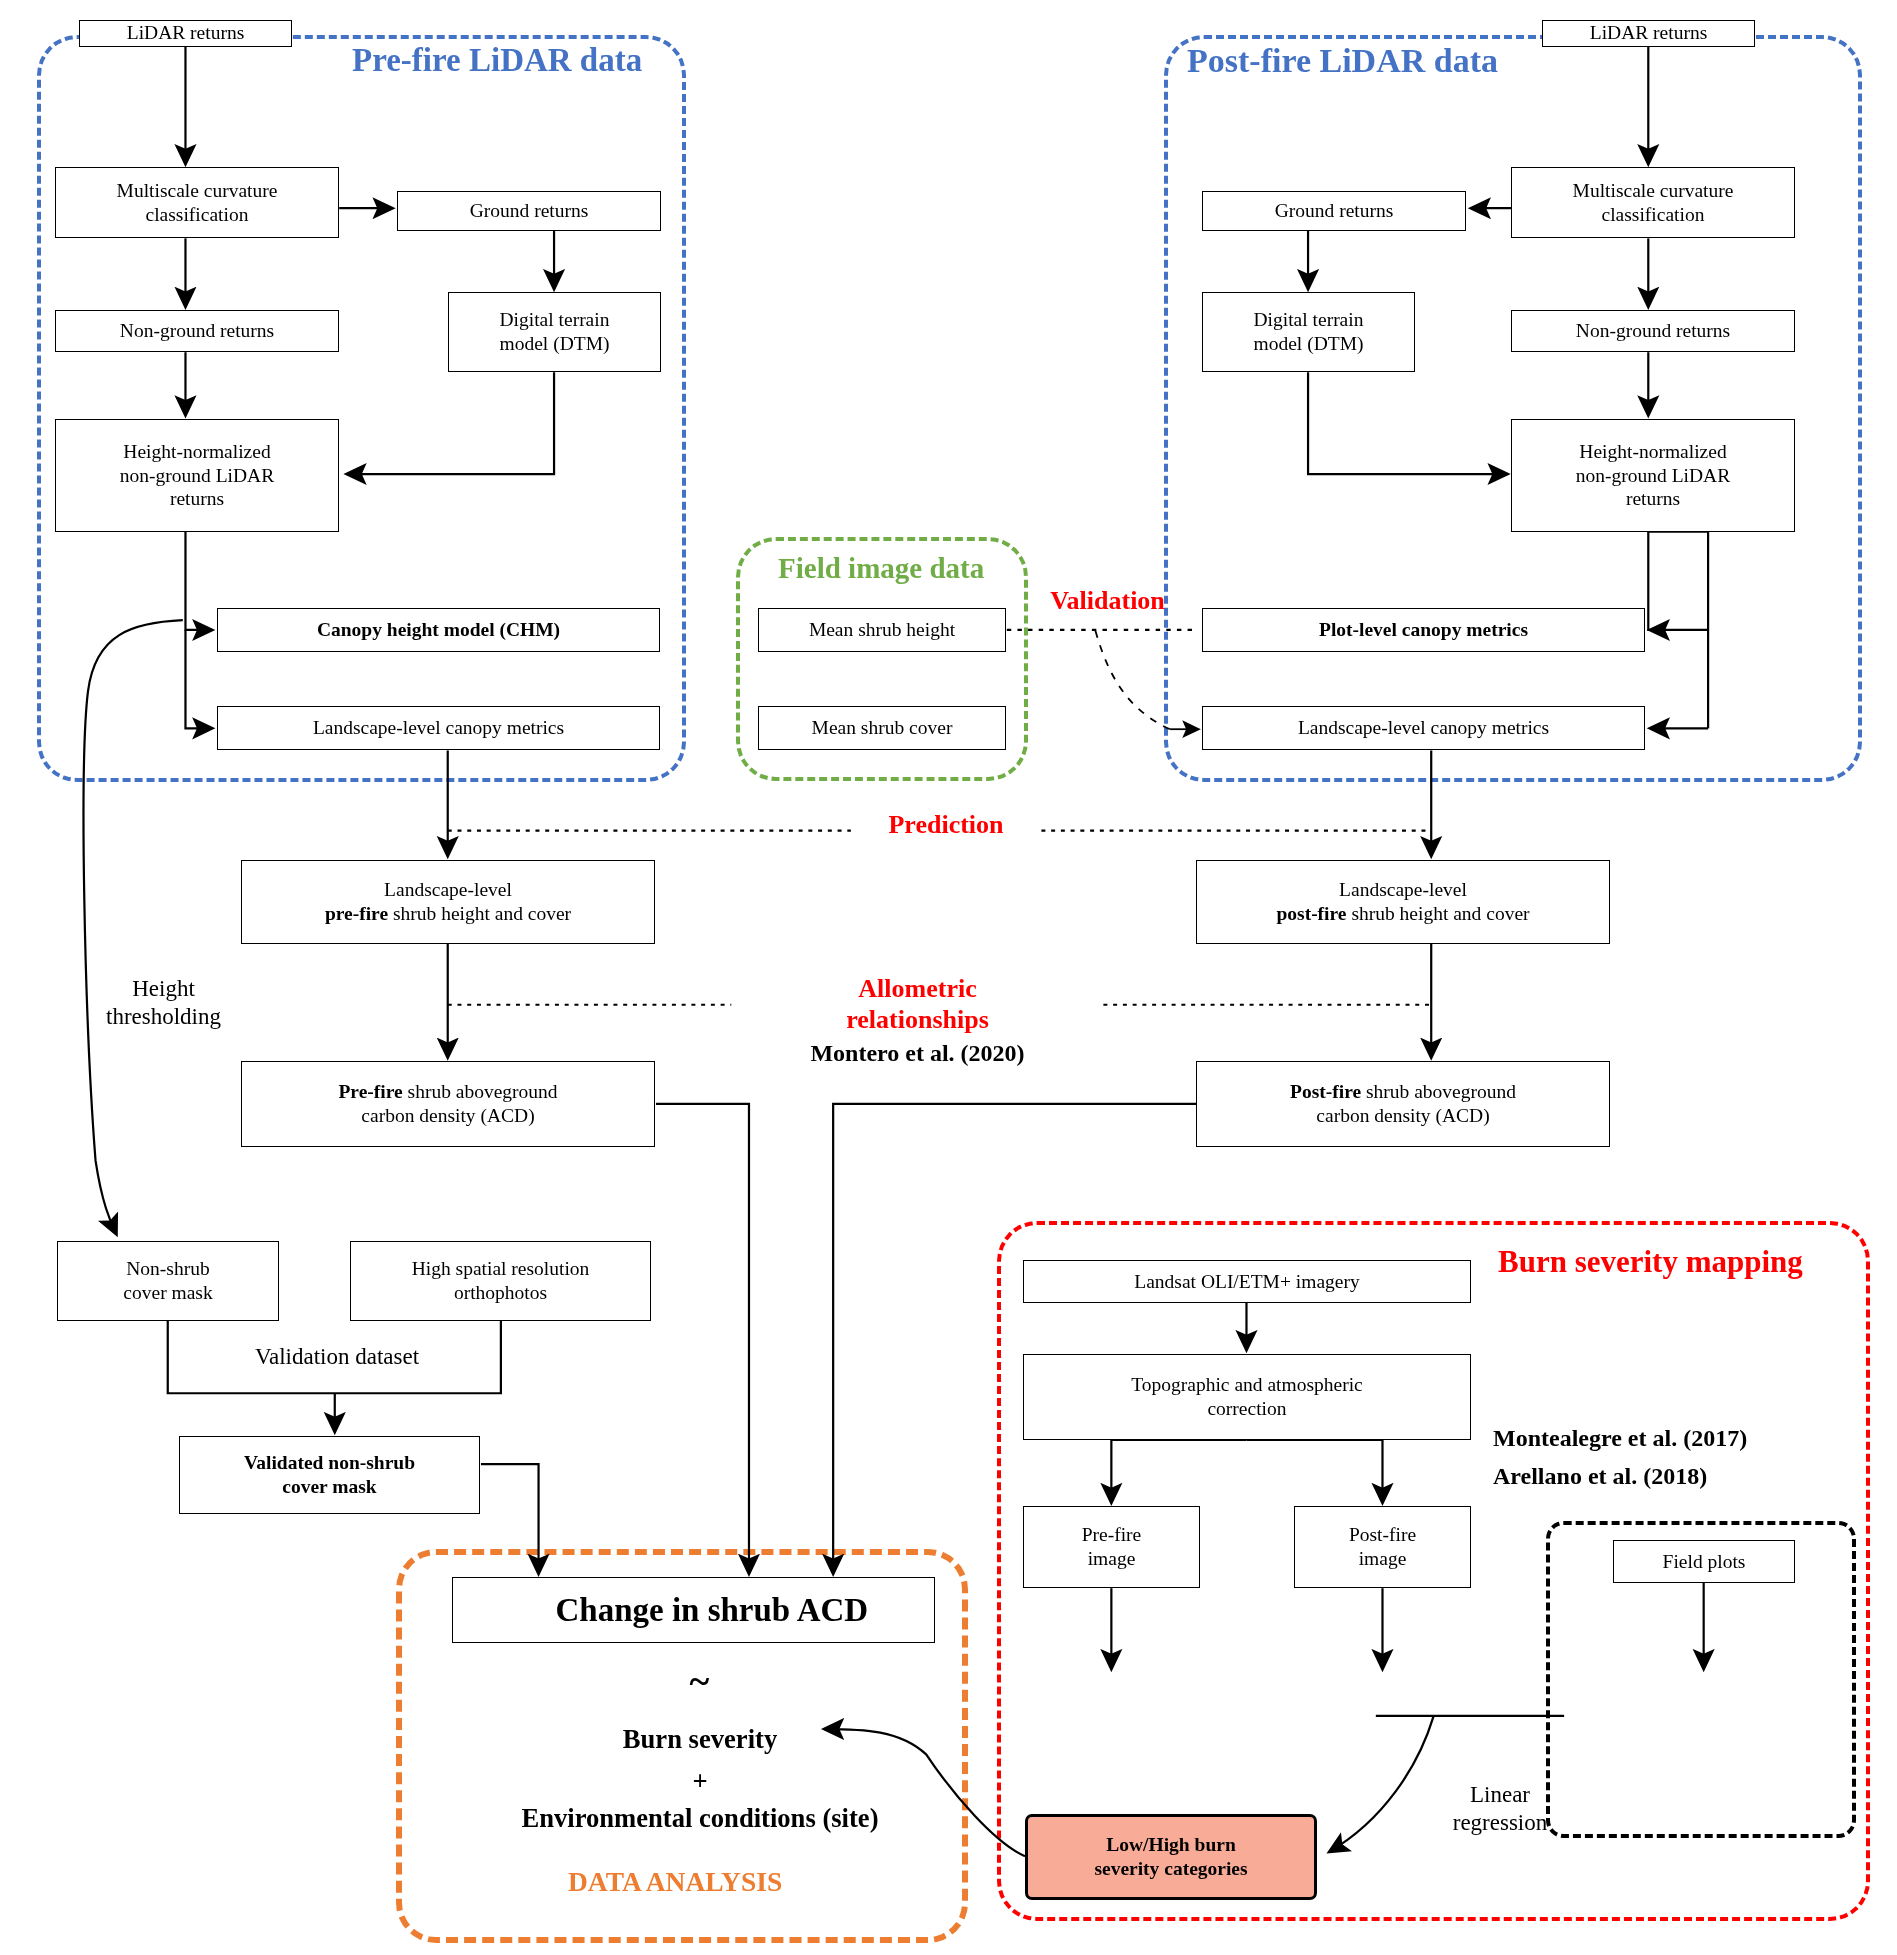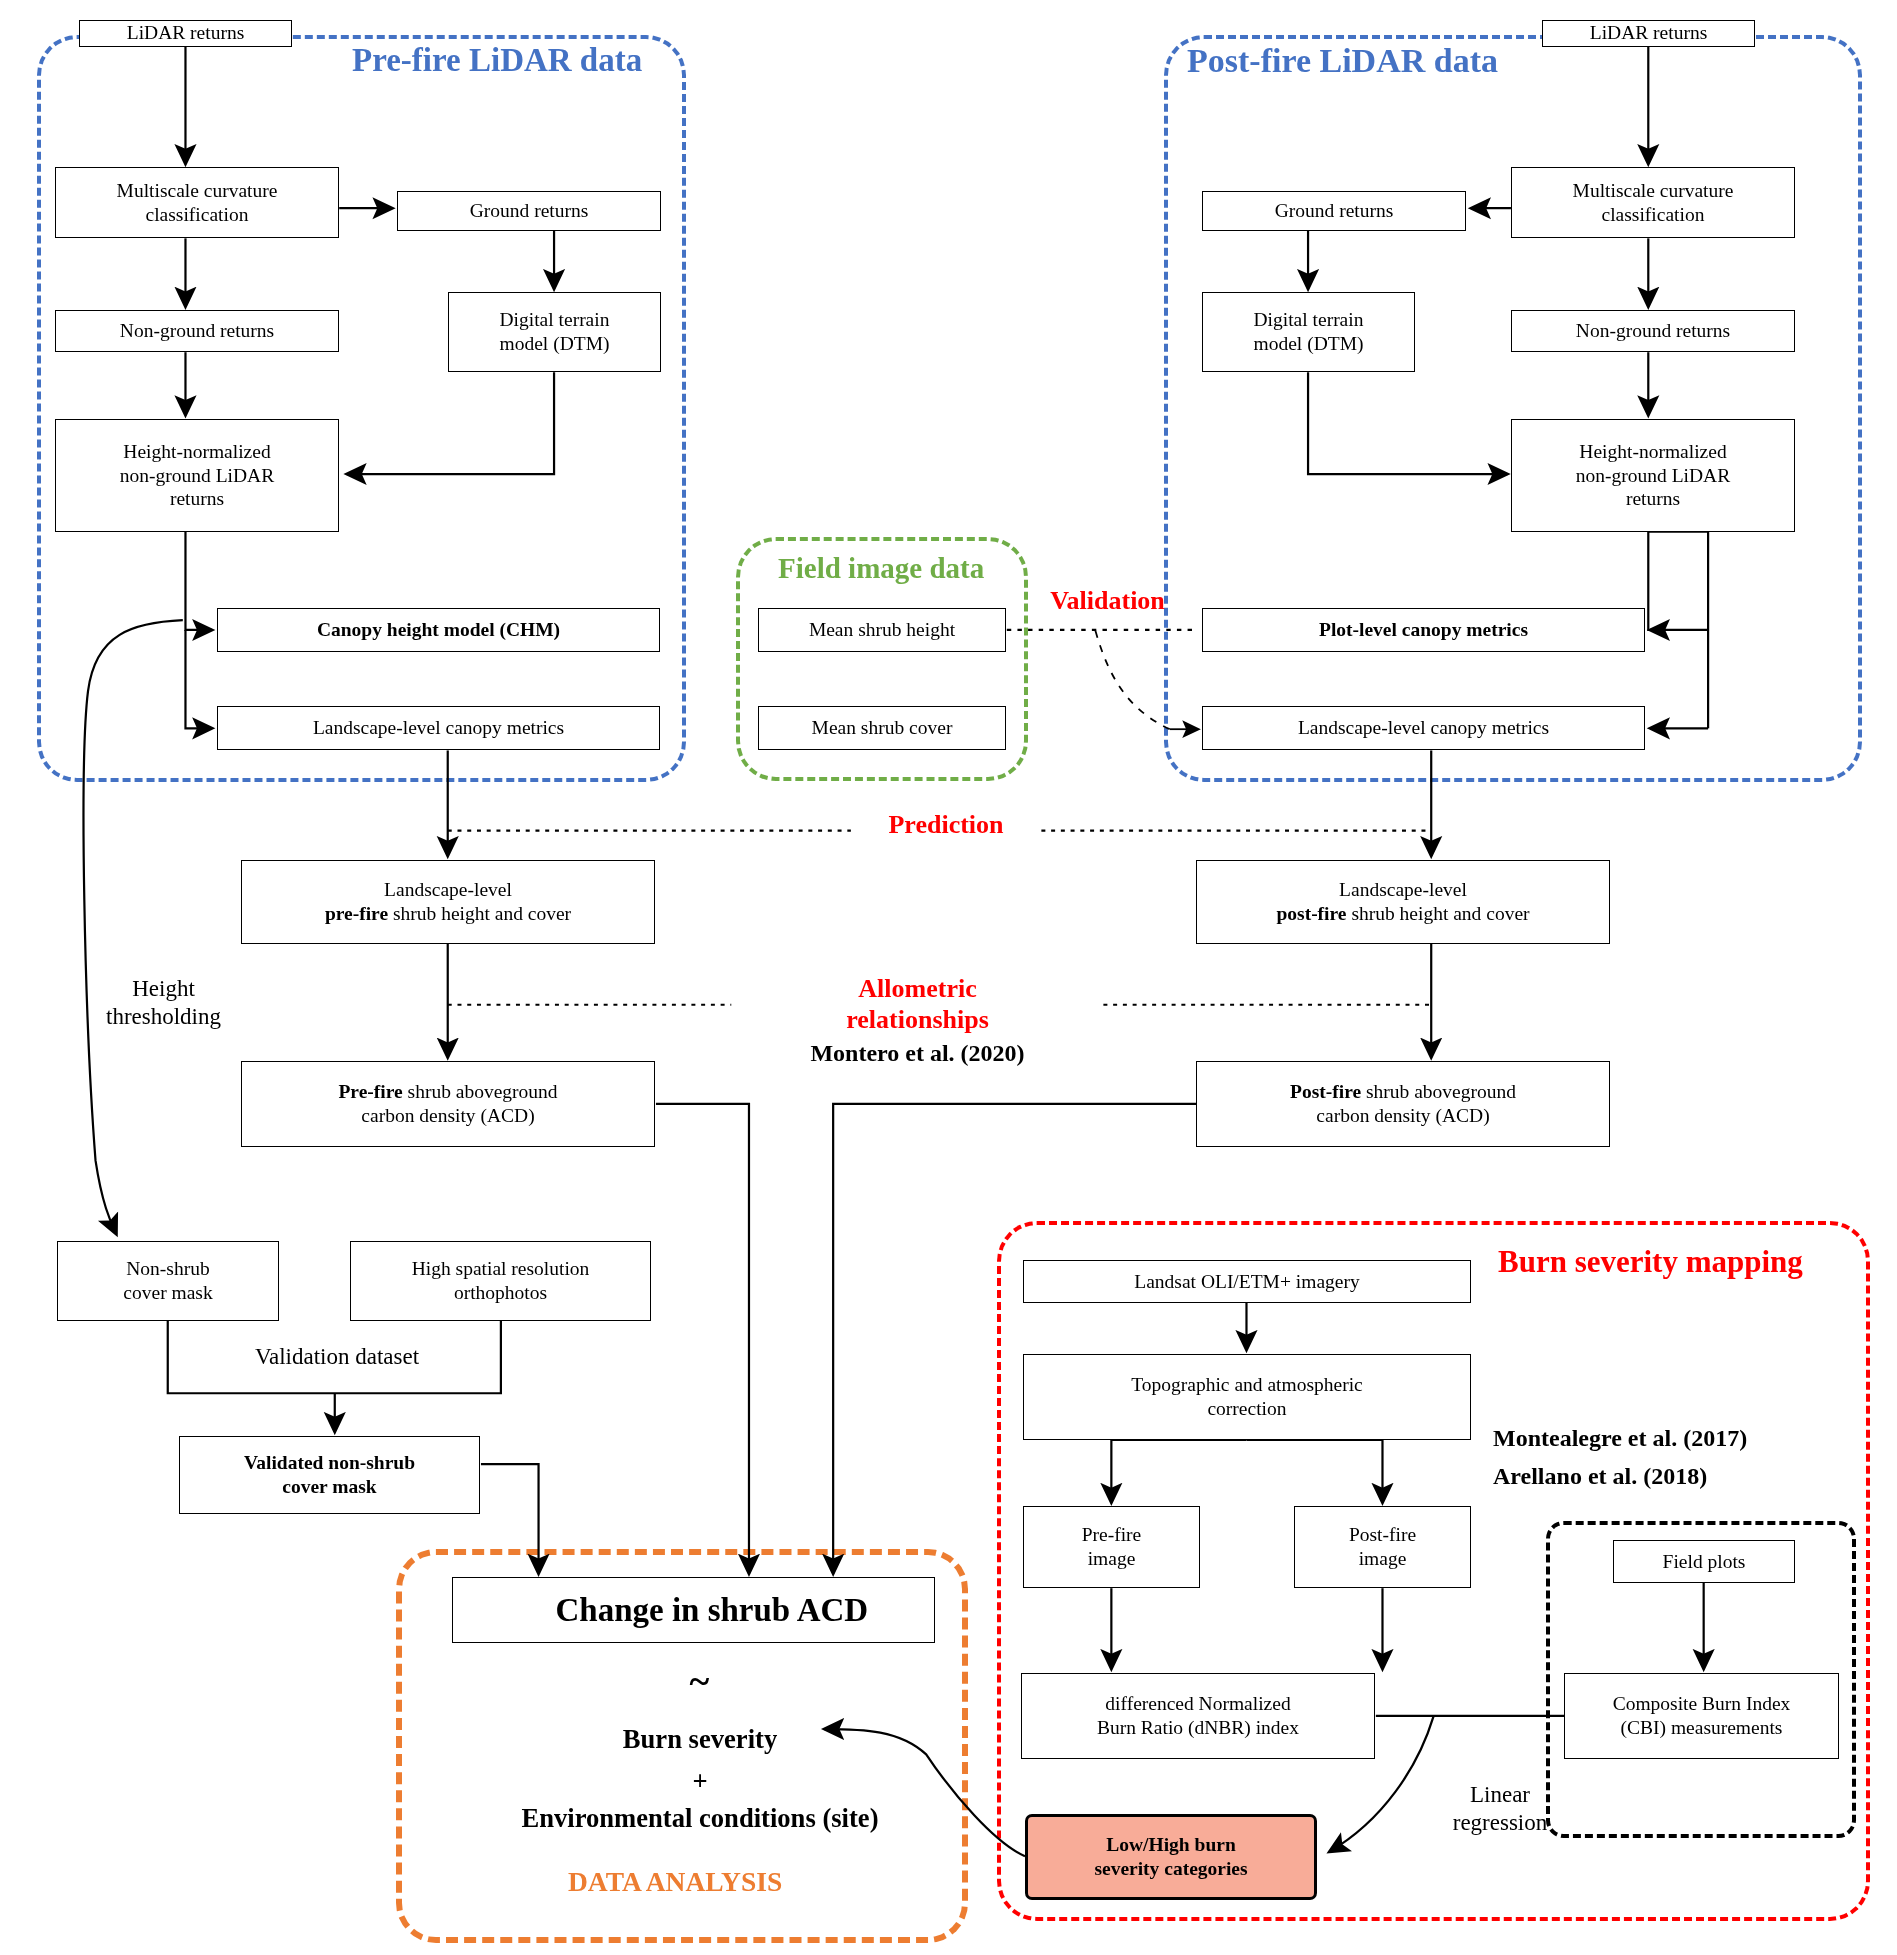--- a/index.html
+++ b/index.html
@@ -180,27 +180,23 @@
 
   <div class="box" style="left:1023px; top:1354px; width:448px; height:86px; white-space:pre-line;">Topographic and atmospheric
 correction</div>
 
   <div class="box" style="left:1023px; top:1506px; width:177px; height:82px; white-space:pre-line;">Pre-fire
 image</div>
 
   <div class="box" style="left:1294px; top:1506px; width:177px; height:82px; white-space:pre-line;">Post-fire
 image</div>
 
-  <div class="box" style="left:1021px; top:1673px; width:354px; height:86px; white-space:pre-line;">differenced Normalized
-Burn Ratio (dNBR) index</div>
 
   <div class="box" style="left:1613px; top:1540px; width:182px; height:43px;">Field plots</div>
 
-  <div class="box" style="left:1564px; top:1673px; width:275px; height:86px; white-space:pre-line;">Composite Burn Index
-(CBI) measurements</div>
 
   <div class="box bold salmon" style="left:1025px; top:1814px; width:292px; height:86px; white-space:pre-line;border-radius:7px;">Low/High burn
 severity categories</div>
 
   <div class="lbl red" style="left:1010px; top:585px; width:195px; font-size:26px;">Validation</div>
 
   <div class="lbl red" style="left:844px; top:809px; width:204px; font-size:26px;">Prediction</div>
 
   <div class="lbl red" style="left:749px; top:973px; width:337px; font-size:26px;">Allometric
 relationships</div>

